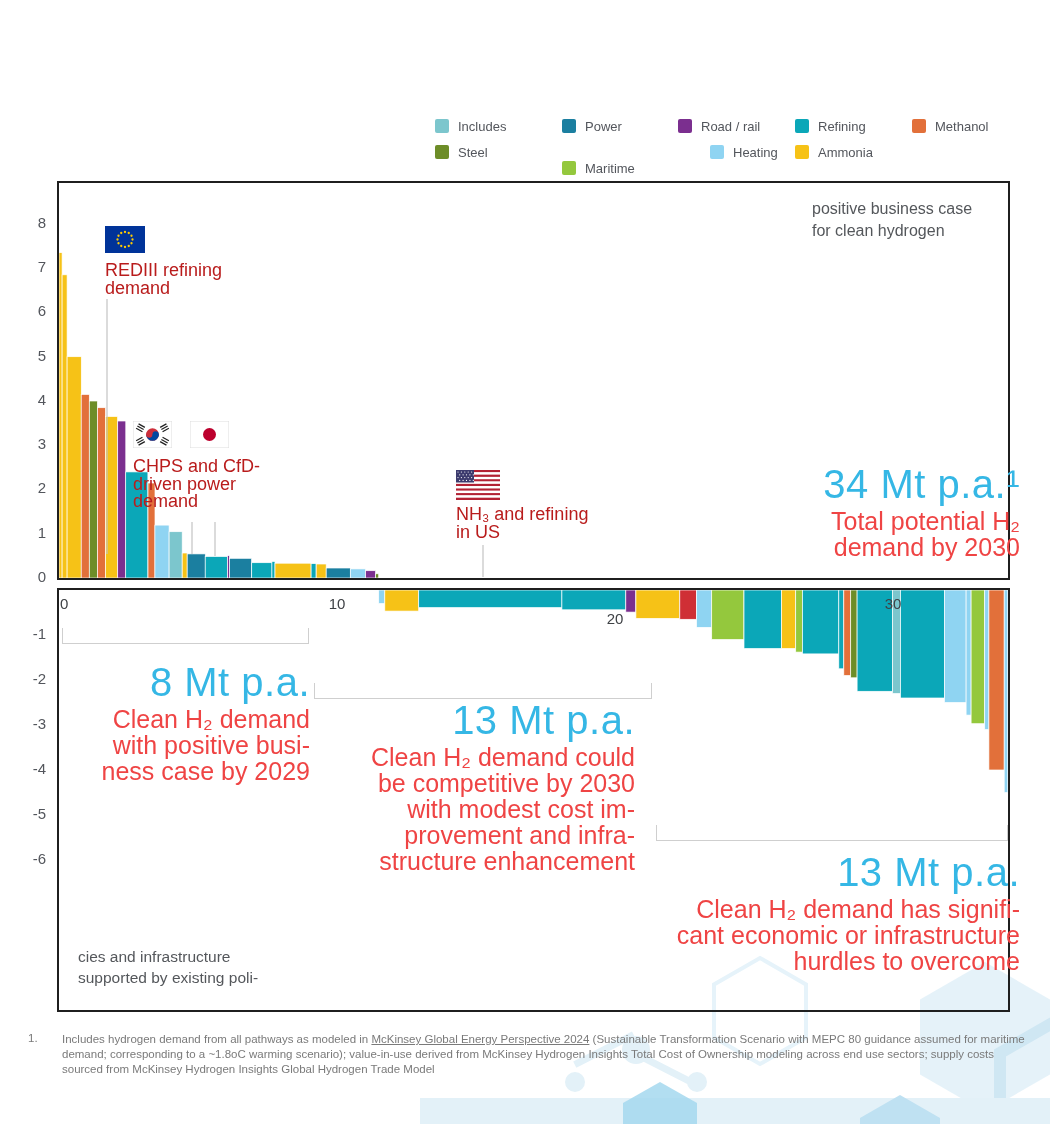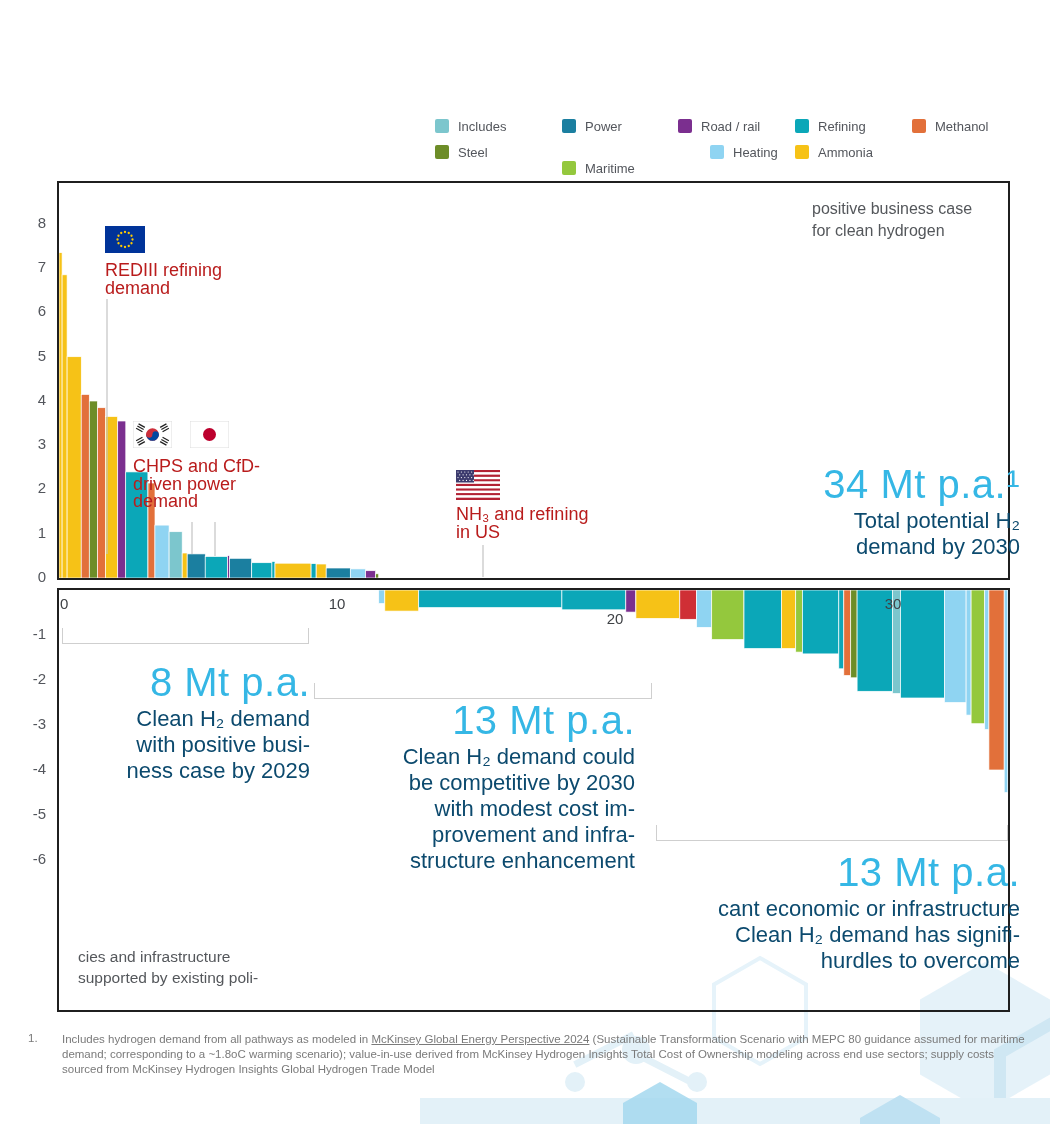--- a/index.html
+++ b/index.html
@@ -24,21 +24,21 @@
   
   .ann{font-size:18px;line-height:17.5px;color:#b91c1c;z-index:4;}
   .note{font-size:16px;line-height:21.5px;color:#54575B;z-index:4;}
   .note-sm{font-size:15.5px;line-height:21px;color:#54575B;z-index:4;}
   .flag{z-index:4;}
   
   .bracket{border-left:1px solid #CFCFCF;border-right:1px solid #CFCFCF;border-bottom:1px solid #CFCFCF;z-index:3;}
   
   .callout{text-align:right;z-index:4;}
   .callout .big{font-size:40px;line-height:44px;color:#35B7E5;letter-spacing:.5px;}
-  .callout .sub{font-size:22px;line-height:26px;color:#0c4a6e;margin-top:2px;}
+  .callout .sub{font-size:25px;line-height:26px;color:#ef4444;margin-top:2px;}
   
   .footnote-num{left:28px;top:1032px;font-size:11.5px;color:#7A7A7A;z-index:4;}
   .footnote{left:62px;top:1032px;width:966px;font-size:11.5px;line-height:15px;color:#7A7A7A;z-index:4;}
   .footnote .lnk{text-decoration:underline;color:#7A7A7A;cursor:pointer;}
   .wm{left:0;top:0;z-index:0;pointer-events:none;}
 </style>
 </head>
 <body>
 
 <div class="canvas">
@@ -328,22 +328,22 @@
       <div>be competitive by 2030</div>
       <div>with modest cost im-</div>
       <div>provement and infra-</div>
       <div>structure enhancement</div>
     </div>
   </div>
 
   <div class="abs callout" style="left:655px;top:850px;width:365px">
     <div class="big">13 Mt p.a.</div>
     <div class="sub">
+      <div>Clean H₂ demand has signifi-</div>
       <div>cant economic or infrastructure</div>
-      <div>Clean H₂ demand has signifi-</div>
       <div>hurdles to overcome</div>
     </div>
   </div>
 
   <div class="abs callout" style="left:710px;top:462px;width:310px">
     <div class="big">34 Mt p.a.¹</div>
     <div class="sub">
       <div>Total potential H₂</div>
       <div>demand by 2030</div>
     </div>

